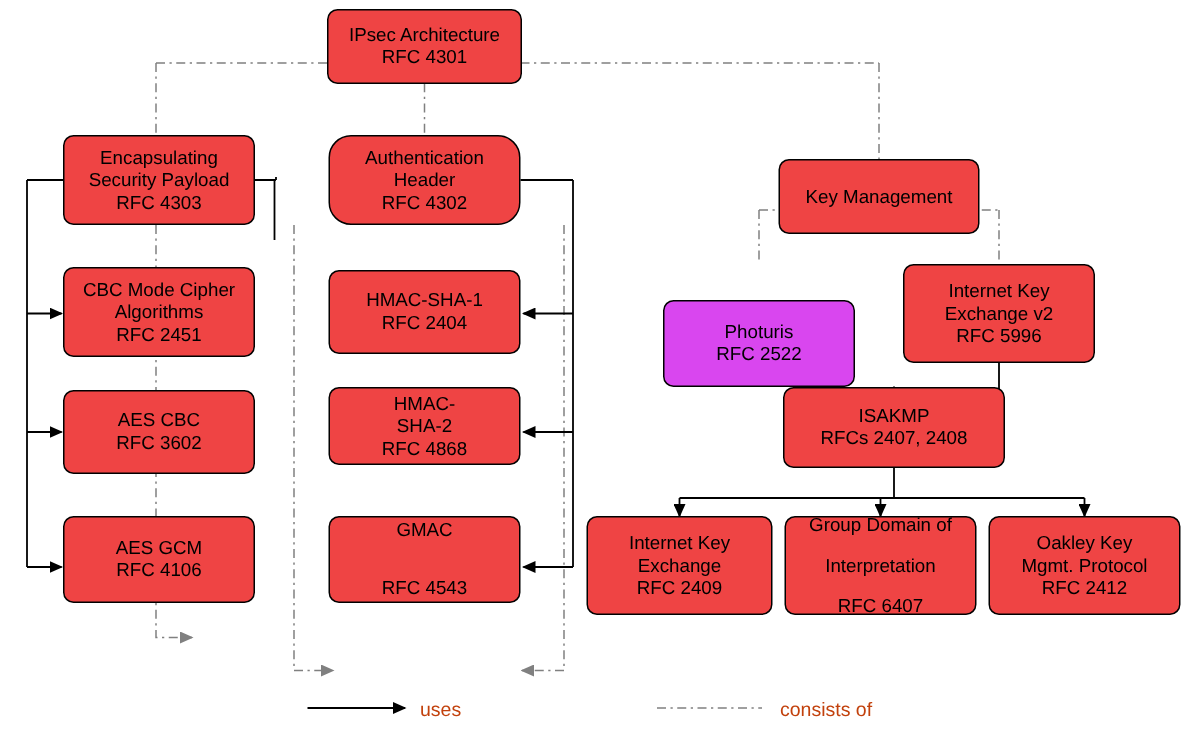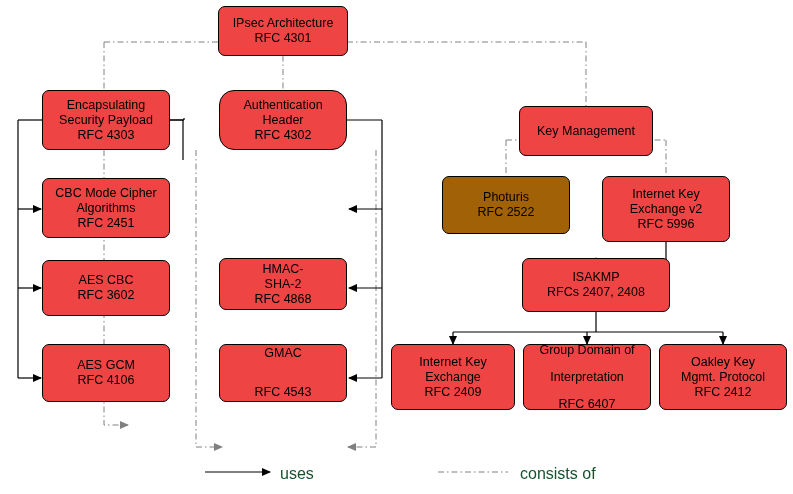--- a/index.html
+++ b/index.html
@@ -27,38 +27,39 @@
     flex-direction: column;
     align-items: center;
     justify-content: center;
     font-size: 12.5px;
     line-height: 15px;
     color: #000000;
     text-align: center;
     z-index: 3;
   }
   .node.white {
-    background: #a16207;
+    background: #d946ef;
+    margin-top: 24px;
   }
   .node .ln {
     display: block;
     white-space: nowrap;
   }
   svg.wires {
     position: absolute;
     left: 0;
     top: 0;
     width: 793px;
     height: 494px;
     z-index: 1;
   }
   .legend-text {
     position: absolute;
-    font-size: 16px;
-    color: #14532d;
+    font-size: 13px;
+    color: #c2410c;
     z-index: 3;
     white-space: nowrap;
   }
 </style>
 </head>
 <body>
 
 <div id="canvas">
 
   <svg class="wires" viewBox="0 0 793 494">
@@ -144,20 +145,24 @@
   <div class="node" style="left:519px; top:106px; width:134px; height:50px;">
     <span class="ln">Key Management</span>
   </div>
 
   <div class="node" style="left:42px; top:178px; width:128px; height:60px;">
     <span class="ln">CBC Mode Cipher</span>
     <span class="ln">Algorithms</span>
     <span class="ln">RFC 2451</span>
   </div>
 
+  <div class="node" style="left:219px; top:180px; width:128px; height:56px;">
+    <span class="ln">HMAC-SHA-1</span>
+    <span class="ln">RFC 2404</span>
+  </div>
 
   <div class="node white" style="left:442px; top:176px; width:128px; height:58px;">
     <span class="ln">Photuris</span>
     <span class="ln">RFC 2522</span>
   </div>
 
   <div class="node" style="left:602px; top:176px; width:128px; height:66px;">
     <span class="ln">Internet Key</span>
     <span class="ln">Exchange v2</span>
     <span class="ln">RFC 5996</span>

